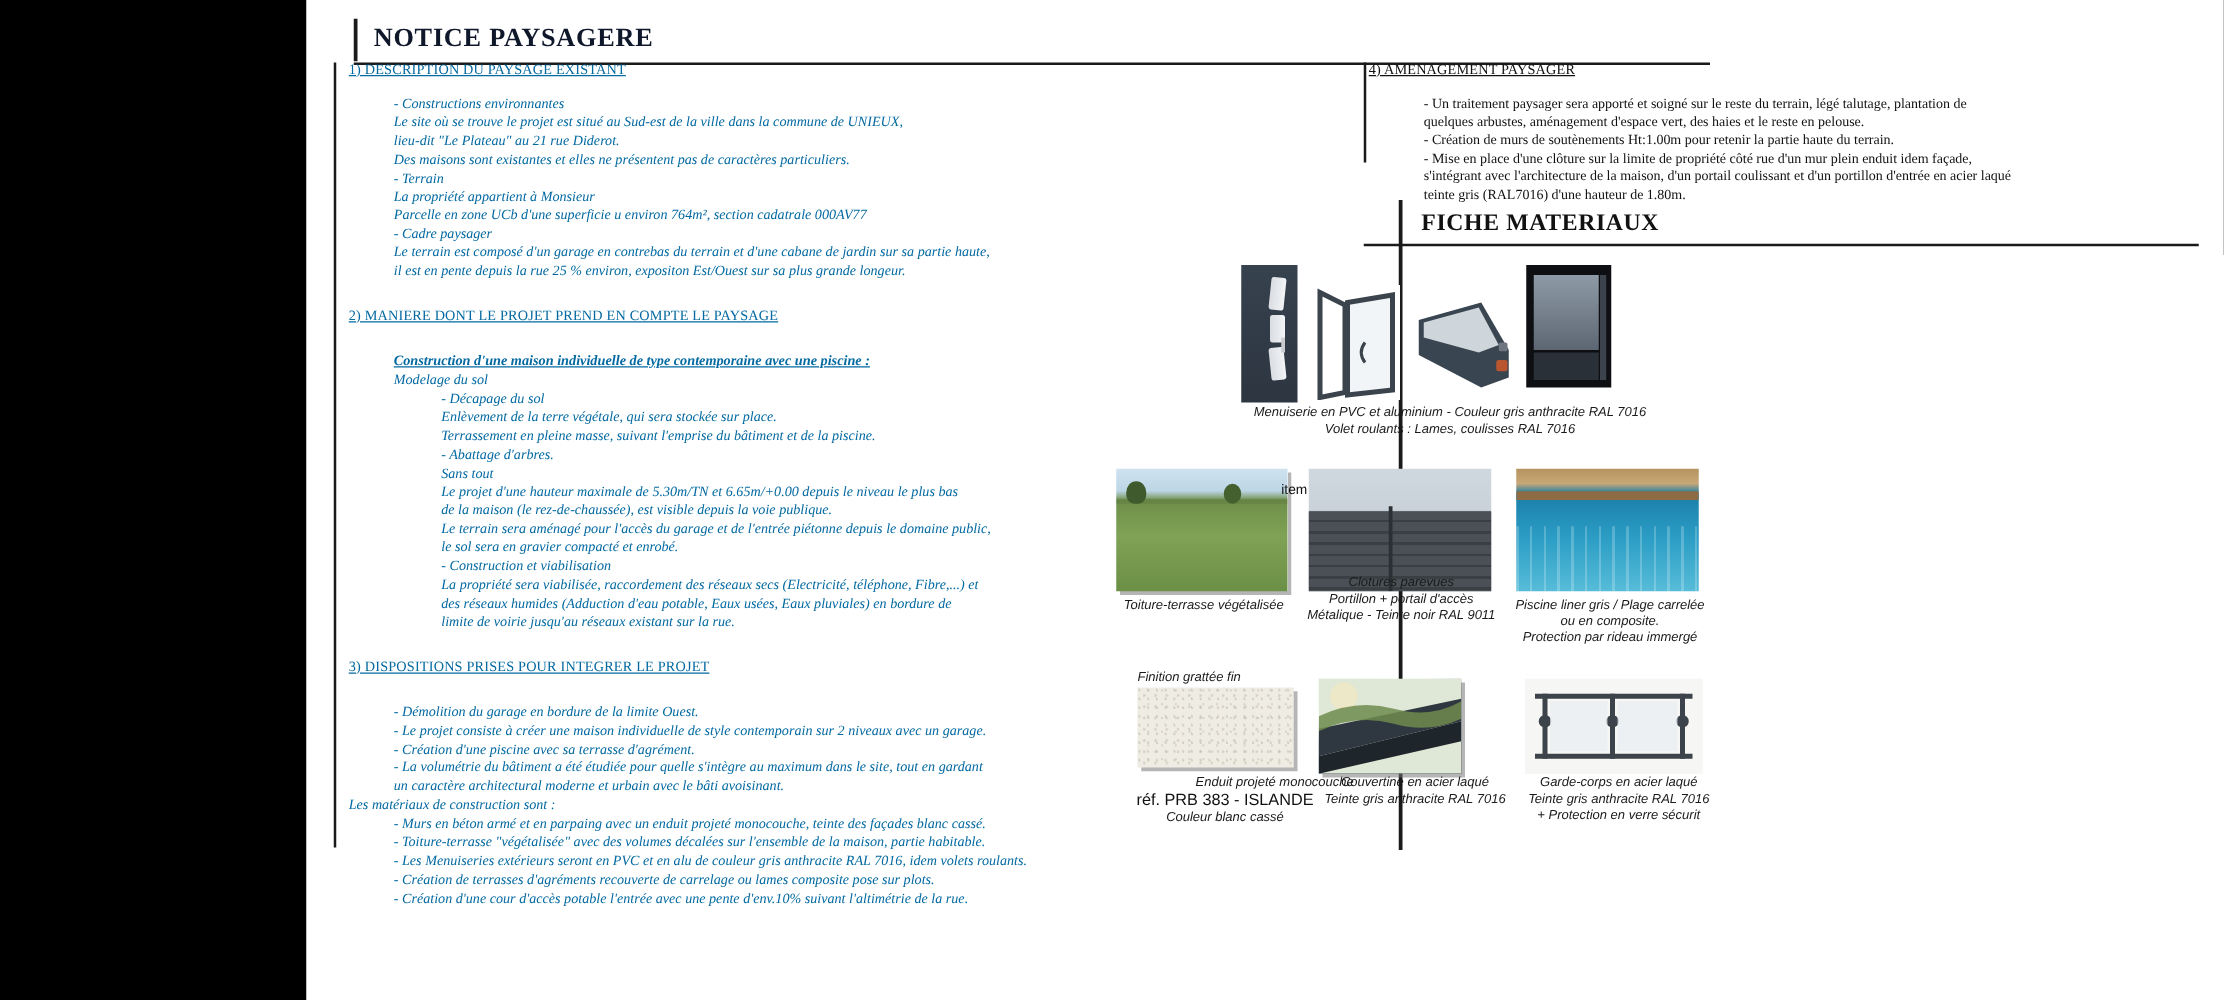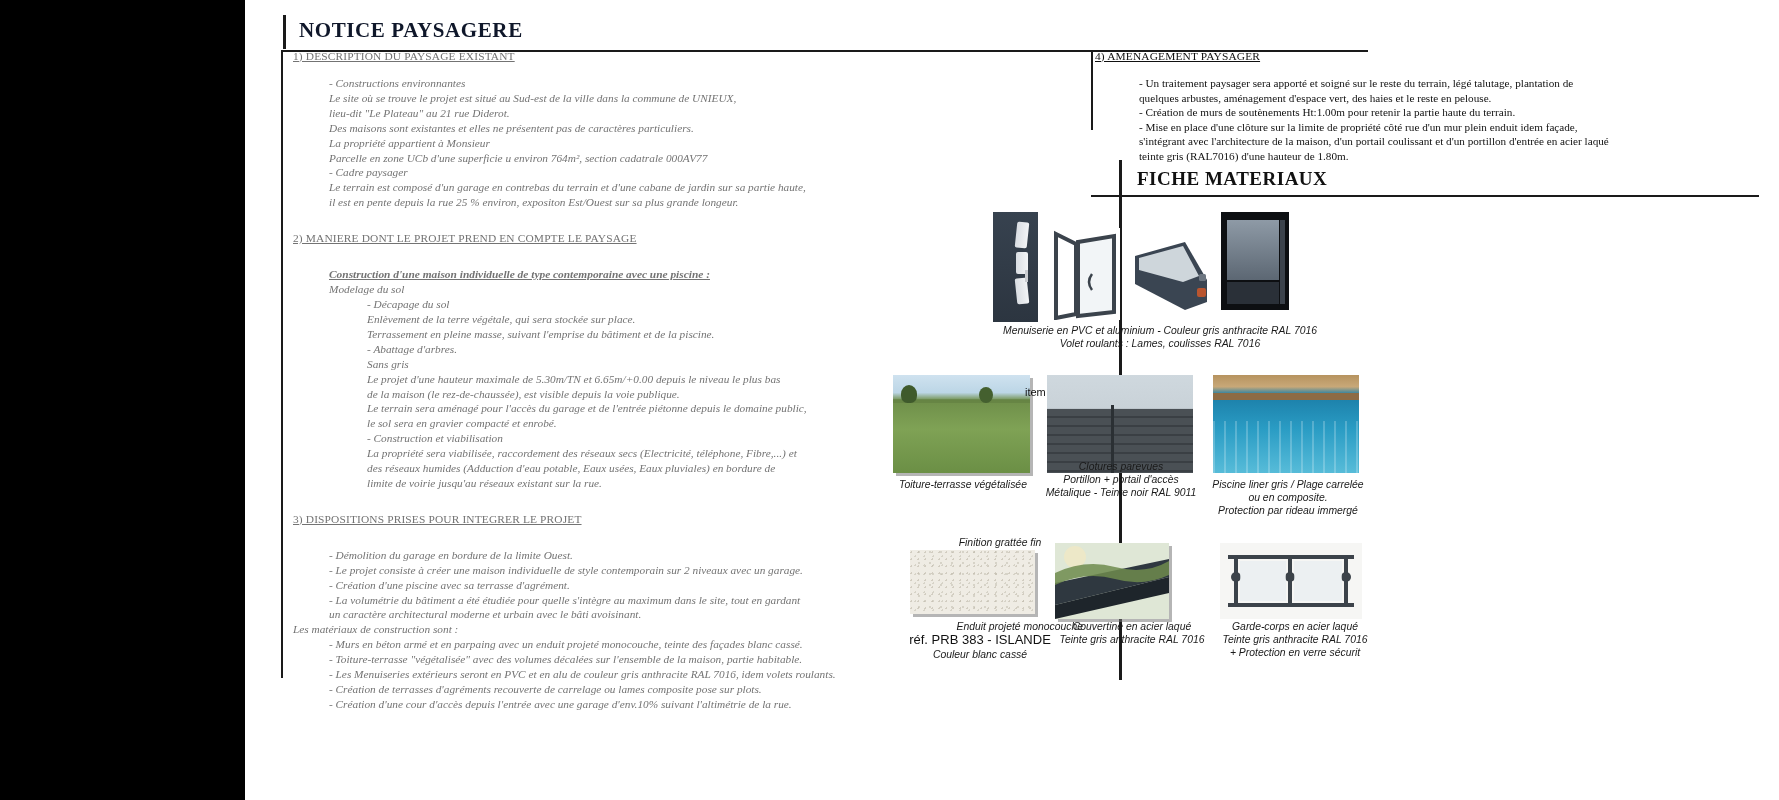--- a/index.html
+++ b/index.html
@@ -40,23 +40,23 @@
   .title-rule-h {
     position: absolute;
     left: 0; top: 38px;
     width: 1085px; height: 2px;
     background: #1a1a1a;
   }
 
   
   .col-left {
     position: absolute;
-    left: 48px; top: 50px;
+    left: 34px; top: 50px;
     width: 580px;
-    color: #737373;
+    color: #0369a1;
   }
   .col-left .vrule {
     position: absolute;
     left: -12px; top: 0;
     width: 2px; height: 628px;
     background: #1a1a1a;
   }
   .sec-head {
     font-size: 11.4px;
     text-decoration: underline;
@@ -139,21 +139,21 @@
   .cap {
     position: absolute;
     font-family: "Liberation Sans", sans-serif;
     font-style: italic;
     font-size: 10.4px;
     line-height: 13px;
     color: #1a1a1a;
     text-align: center;
     white-space: pre-line;
   }
-  .cap-l { text-align: center; }
+  .cap-l { text-align: left; }
 
   
   .door {
     background: linear-gradient(180deg,#37424f 0%, #2c3540 100%);
   }
   .door .glass {
     position: absolute; left: 52%; width: 12px;
     background: linear-gradient(90deg,#d9dde2,#f2f4f6);
     border-radius: 2px;
   }
@@ -190,37 +190,38 @@
   </div>
 
   <div class="col-left">
     <div class="vrule"></div>
 
     <div class="sec-head">1) DESCRIPTION DU PAYSAGE EXISTANT</div>
     <div class="body-line ind1">- Constructions environnantes</div>
     <div class="body-line ind1">Le site où se trouve le projet est situé au Sud-est de la ville dans la commune de UNIEUX,</div>
     <div class="body-line ind1">lieu-dit "Le Plateau" au 21 rue Diderot.</div>
     <div class="body-line ind1">Des maisons sont existantes et elles ne présentent pas de caractères particuliers.</div>
+    <div class="body-line ind1">- Terrain</div>
     <div class="body-line ind1">La propriété appartient à Monsieur</div>
     <div class="body-line ind1">Parcelle en zone UCb d'une superficie u environ 764m², section cadatrale 000AV77</div>
     <div class="body-line ind1">- Cadre paysager</div>
     <div class="body-line ind1">Le terrain est composé d'un garage en contrebas du terrain et d'une cabane de jardin sur sa partie haute,</div>
     <div class="body-line ind1">il est en pente depuis la rue 25 % environ, expositon Est/Ouest sur sa plus grande longeur.</div>
 
     <div class="gap-l"></div>
 
     <div class="sec-head">2) MANIERE DONT LE PROJET PREND EN COMPTE LE PAYSAGE</div>
     <div class="gap-s"></div>
     <div class="sub-bold-ital">Construction d'une maison individuelle de type contemporaine avec une piscine :</div>
     <div class="body-line ind1">Modelage du sol</div>
     <div class="body-line ind2">- Décapage du sol</div>
     <div class="body-line ind2">Enlèvement de la terre végétale, qui sera stockée sur place.</div>
     <div class="body-line ind2">Terrassement en pleine masse, suivant l'emprise du bâtiment et de la piscine.</div>
     <div class="body-line ind2">- Abattage d'arbres.</div>
-    <div class="body-line ind2">Sans gris</div>
+    <div class="body-line ind2">Sans tout</div>
     <div class="body-line ind2">Le projet d'une hauteur maximale de 5.30m/TN et 6.65m/+0.00 depuis le niveau le plus bas</div>
     <div class="body-line ind2">de la maison (le rez-de-chaussée), est visible depuis la voie publique.</div>
     <div class="body-line ind2">Le terrain sera aménagé pour l'accès du garage et de l'entrée piétonne depuis le domaine public,</div>
     <div class="body-line ind2">le sol sera en gravier compacté et enrobé.</div>
     <div class="body-line ind2">- Construction et viabilisation</div>
     <div class="body-line ind2">La propriété sera viabilisée, raccordement des réseaux secs (Electricité, téléphone, Fibre,...) et</div>
     <div class="body-line ind2">des réseaux humides (Adduction d'eau potable, Eaux usées, Eaux pluviales) en bordure de</div>
     <div class="body-line ind2">limite de voirie jusqu'au réseaux existant sur la rue.</div>
 
     <div class="gap-l"></div>
@@ -230,21 +231,21 @@
     <div class="body-line ind1">- Démolition du garage en bordure de la limite Ouest.</div>
     <div class="body-line ind1">- Le projet consiste à créer une maison individuelle de style contemporain sur 2 niveaux avec un garage.</div>
     <div class="body-line ind1">- Création d'une piscine avec sa terrasse d'agrément.</div>
     <div class="body-line ind1">- La volumétrie du bâtiment a été étudiée pour quelle s'intègre au maximum dans le site, tout en gardant</div>
     <div class="body-line ind1">un caractère architectural moderne et urbain avec le bâti avoisinant.</div>
     <div class="body-line ind0">Les matériaux de construction sont :</div>
     <div class="body-line ind1">- Murs en béton armé et en parpaing avec un enduit projeté monocouche, teinte des façades blanc cassé.</div>
     <div class="body-line ind1">- Toiture-terrasse "végétalisée" avec des volumes décalées sur l'ensemble de la maison, partie habitable.</div>
     <div class="body-line ind1">- Les Menuiseries extérieurs seront en PVC et en alu de couleur gris anthracite RAL 7016, idem volets roulants.</div>
     <div class="body-line ind1">- Création de terrasses d'agréments recouverte de carrelage ou lames composite pose sur plots.</div>
-    <div class="body-line ind1">- Création d'une cour d'accès depuis l'entrée avec une garage d'env.10% suivant l'altimétrie de la rue.</div>
+    <div class="body-line ind1">- Création d'une cour d'accès potable l'entrée avec une pente d'env.10% suivant l'altimétrie de la rue.</div>
   </div>
 
   <div class="col-right">
     <div class="vrule-top"></div>
     <div class="sec-head">4) AMENAGEMENT PAYSAGER</div>
     <div class="r-body r-ind">- Un traitement paysager sera apporté et soigné sur le reste du terrain, légé talutage, plantation de</div>
     <div class="r-body r-ind">quelques arbustes, aménagement d'espace vert, des haies et le reste en pelouse.</div>
     <div class="r-body r-ind">- Création de murs de soutènements Ht:1.00m pour retenir la partie haute du terrain.</div>
     <div class="r-body r-ind">- Mise en place d'une clôture sur la limite de propriété côté rue d'un mur plein enduit idem façade,</div>
     <div class="r-body r-ind">s'intégrant avec l'architecture de la maison, d'un portail coulissant et d'un portillon d'entrée en acier laqué</div>

